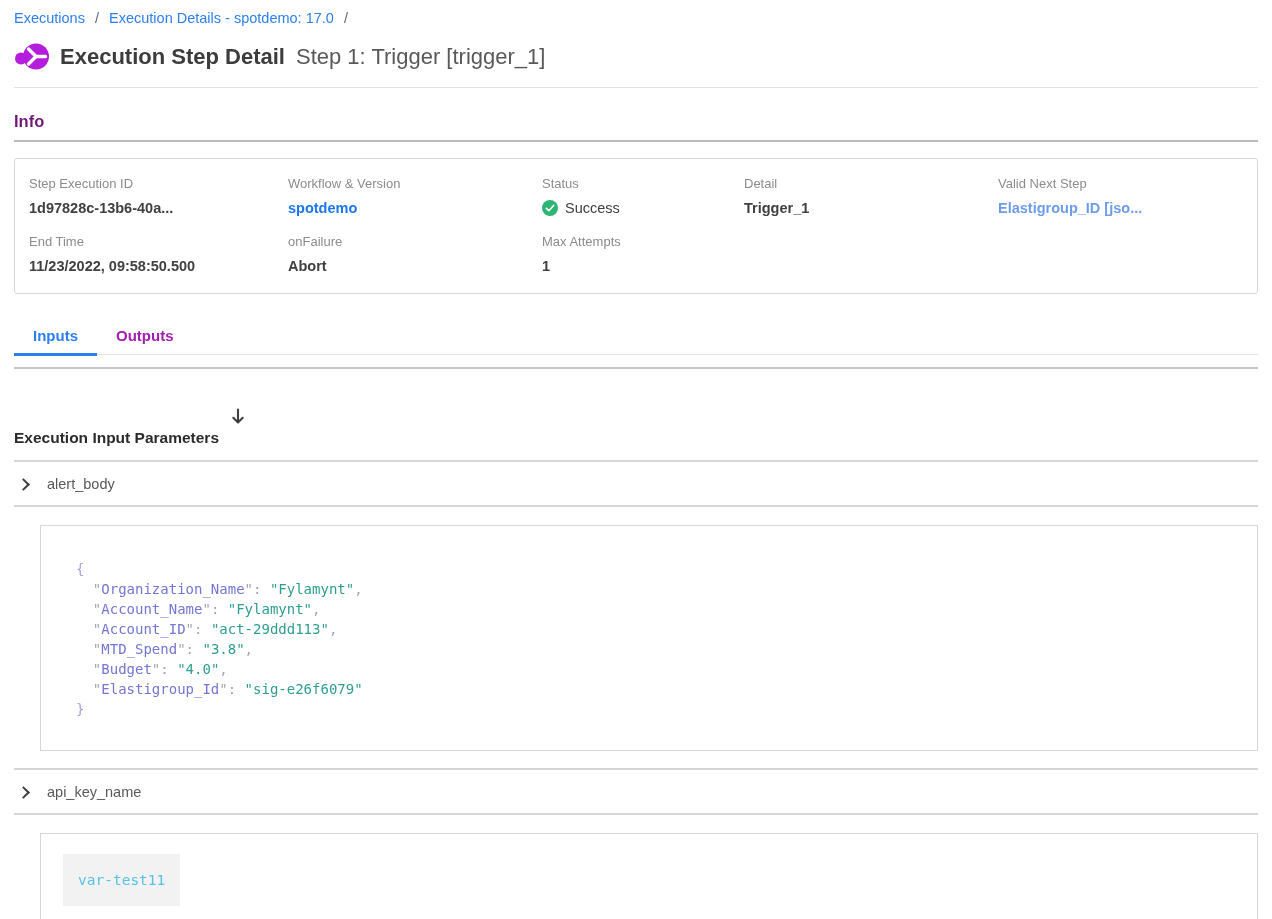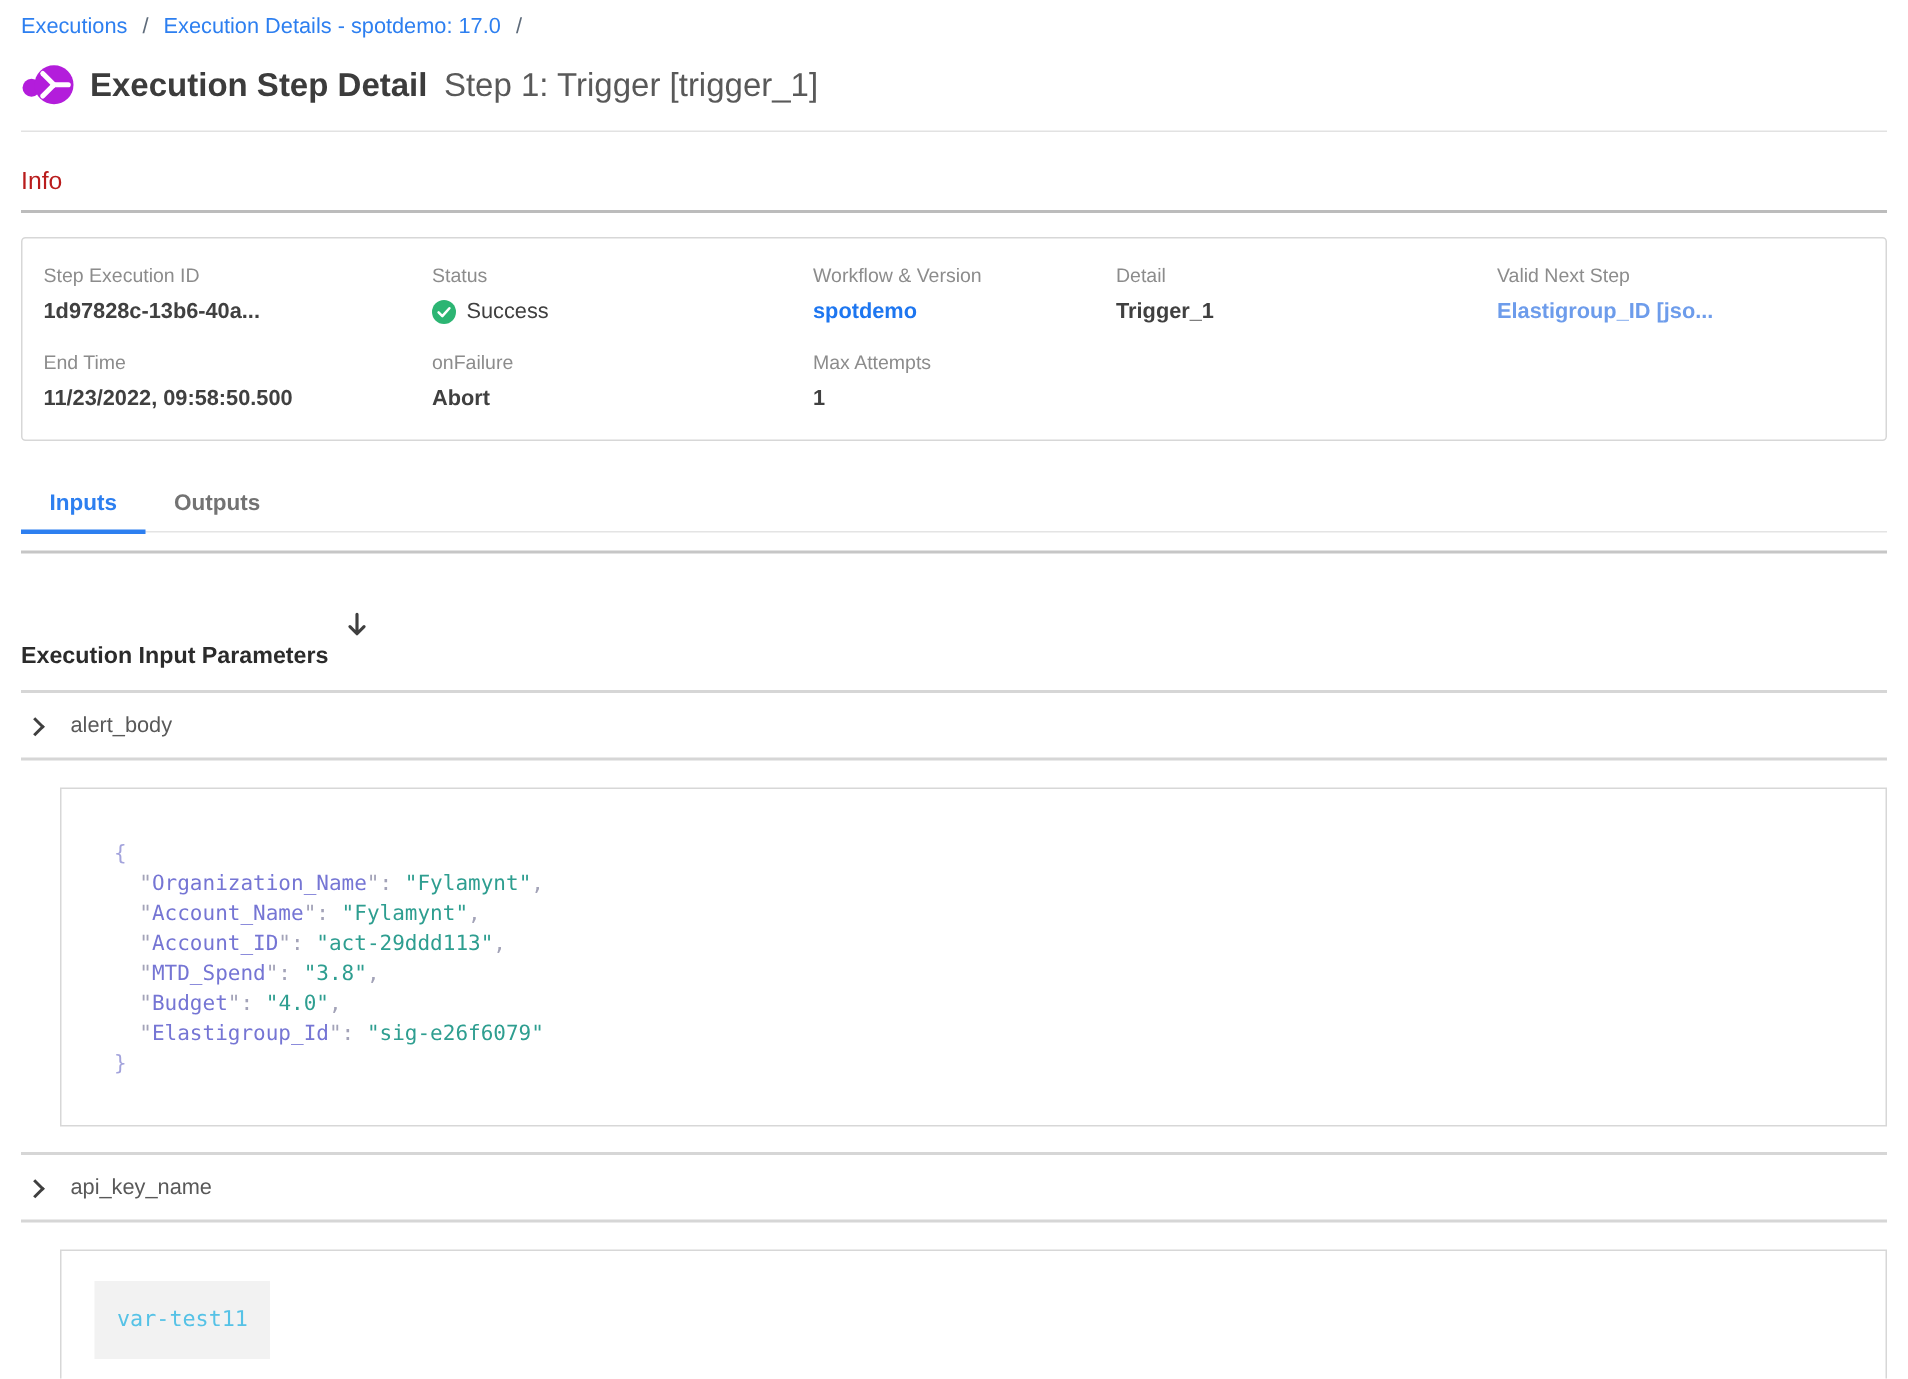--- a/index.html
+++ b/index.html
@@ -19,42 +19,42 @@
 
   
   .title-row { display: flex; align-items: center; margin-top: 15px; }
   .logo { width: 36px; height: 31px; margin-right: 10px; flex: 0 0 auto; }
   .page-title { font-size: 22px; font-weight: 700; color: #3c3c3c; }
   .page-subtitle { font-size: 22px; font-weight: 400; color: #595959; margin-left: 11px; }
 
   .divider-title { border: none; border-top: 1px solid #e2e2e2; margin: 15px 0 0 0; }
 
   
-  .info-heading { margin-top: 24px; font-size: 16.5px; color: #b91c1c; font-weight: 400; }
+  .info-heading { margin-top: 24px; font-size: 16.5px; color: #701a75; font-weight: 700; }
   .divider-info { border: none; border-top: 2px solid #bcbcbc; margin: 9px 0 0 0; }
 
   .info-card {
     margin-top: 16px;
     border: 1px solid #d7d7d7; border-radius: 3px;
     padding: 17px 14px 19px 14px;
   }
   .info-grid {
     display: grid;
     grid-template-columns: 259px 254px 202px 254px 1fr;
     row-gap: 18px;
   }
   .field .label { font-size: 13px; color: #8c8c8c; margin-bottom: 9px; }
   .field .value { font-size: 14.5px; font-weight: 700; color: #404040; }
   .field .value.link { color: #1d76f0; cursor: pointer; }
   .field .value.link-light { color: #6d9ceb; font-weight: 700; cursor: pointer; }
   .status-value { display: flex; align-items: center; gap: 7px; font-weight: 400 !important; color: #404040; font-size: 14.5px; }
 
   
   .tabs { display: flex; margin-top: 22px; border-bottom: 1px solid #e4e4e4; }
-  .tab { padding: 11px 19px 10px 19px; font-size: 15px; color: #737373; font-weight: 600; cursor: pointer; position: relative; }
+  .tab { padding: 11px 19px 10px 19px; font-size: 15px; color: #a21caf; font-weight: 600; cursor: pointer; position: relative; }
   .tab.active { color: #2d7ff0; }
   .tab.active::after { content: ""; position: absolute; left: 0; right: 0; bottom: -2px; height: 3px; background: #2d7ff0; }
 
   .divider-thick { border: none; border-top: 2px solid #c6c6c6; margin: 12px 0 0 0; }
   .divider-row { border: none; border-top: 2px solid #d6d6d6; margin: 0; }
 
   
   .section-header { display: flex; align-items: center; gap: 12px; padding: 17px 0 13px 0; cursor: pointer; }
   .section-header .text { font-size: 15.5px; font-weight: 700; color: #2b2b2b; margin-top: 43px; }
 
@@ -118,34 +118,34 @@
   <div class="info-heading">Info</div>
   <hr class="divider-info">
 
   <div class="info-card">
     <div class="info-grid">
       <div class="field">
         <div class="label">Step Execution ID</div>
         <div class="value">1d97828c-13b6-40a...</div>
       </div>
       <div class="field">
+        <div class="label">Workflow &amp; Version</div>
+        <div class="value link">spotdemo</div>
+      </div>
+      <div class="field">
         <div class="label">Status</div>
         <div class="value status-value">
           <span>
             <svg class="icon-svg" width="16" height="16" viewBox="0 0 16 16">
               <circle cx="8" cy="8" r="8" fill="#2cb573"></circle>
               <path d="M4.4 8.3 L6.9 10.7 L11.6 5.5" stroke="#ffffff" stroke-width="1.7" fill="none" stroke-linecap="round" stroke-linejoin="round"></path>
             </svg>
           </span>
           <span>Success</span>
         </div>
-      </div>
-      <div class="field">
-        <div class="label">Workflow &amp; Version</div>
-        <div class="value link">spotdemo</div>
       </div>
       <div class="field">
         <div class="label">Detail</div>
         <div class="value">Trigger_1</div>
       </div>
       <div class="field">
         <div class="label">Valid Next Step</div>
         <div class="value link-light">Elastigroup_ID [jso...</div>
       </div>
 

